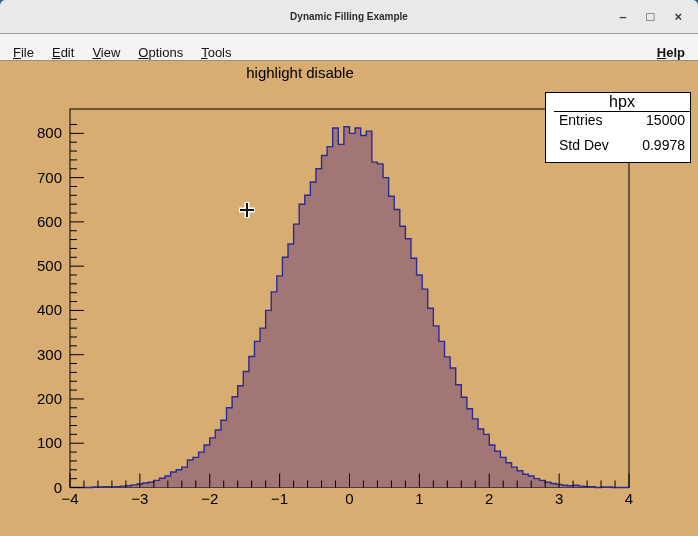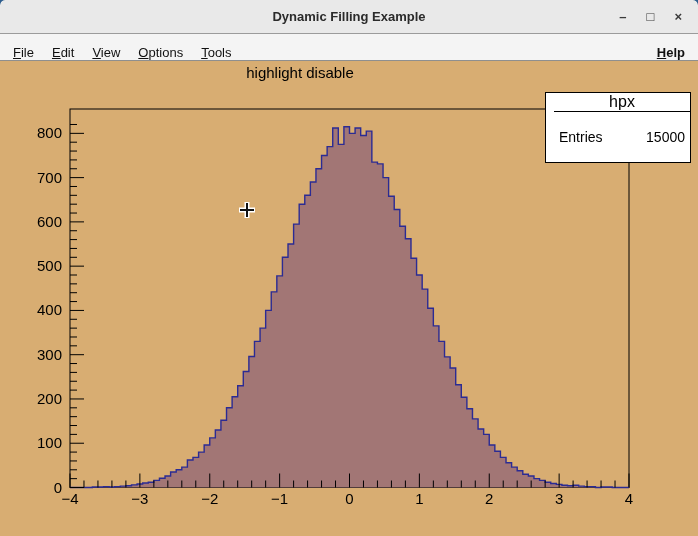--- a/index.html
+++ b/index.html
@@ -1,38 +1,38 @@
 <!DOCTYPE html>
 <html><head>
 <meta charset="utf-8">
 <style>
   html,body{margin:0;padding:0;background:#2e5e8e;}
   .window{width:698px;height:536px;display:flex;flex-direction:column;
     font-family:"Liberation Sans",sans-serif;border-radius:5px 5px 0 0;overflow:hidden;}
   .titlebar{height:33px;background:#e9e9e9;border-bottom:1px solid #9b9b9b;
     display:flex;align-items:center;position:relative;border-radius:5px 5px 0 0;flex:0 0 auto;}
   .titlebar-title{position:absolute;left:50%;transform:translateX(-50%);
-    font-size:13px;font-weight:700;color:#2b2b2b;white-space:nowrap;}
+    font-size:10px;font-weight:700;color:#2b2b2b;white-space:nowrap;}
   .window-buttons{margin-left:auto;display:flex;gap:20px;padding-right:16px;align-items:center;}
   .winbtn{color:#3a3a3a;font-size:13px;font-weight:700;line-height:1;cursor:default;}
   .menubar{height:26px;background:#f4f4f4;border-bottom:1px solid #8f8f8f;
     display:flex;align-items:flex-end;padding:0 4px;font-size:13px;color:#111;flex:0 0 auto;}
   .menu-item{padding:0 9px;cursor:default;white-space:nowrap;}
   .menu-right{margin-left:auto;font-weight:bold;}
   .canvas{flex:1;position:relative;background:#d8ad72;}
   .plot-svg{position:absolute;left:0;top:0;}
   .plot-title{position:absolute;top:3px;left:300px;transform:translateX(-50%);
     font-size:15px;color:#000;white-space:nowrap;}
   .stats{position:absolute;left:545px;top:31px;width:146px;height:71px;
     background:#ffffff;border:1px solid #000;box-sizing:border-box;
     display:flex;flex-direction:column;font-size:14px;color:#000;padding-left:8px;}
   .stats-title{flex:0 0 18px;line-height:18px;text-align:center;
     border-bottom:1px solid #000;font-size:16px;}
   .stats-row{flex:1;display:flex;justify-content:space-between;
-    align-items:center;padding:0 5px;}
+    align-items:flex-start;padding:0 5px;}
   svg text{font-family:"Liberation Sans",sans-serif;}
 </style>
 </head>
 <body>
 
 <div class="window">
 
   <div class="titlebar">
     <div class="titlebar-title">Dynamic Filling Example</div>
     <div class="window-buttons">
@@ -167,16 +167,20 @@
           <line x1="247" y1="142" x2="247" y2="156" stroke="#111111" stroke-width="2"></line>
         </g>
       </svg>
     <div class="plot-title">highlight disable</div>
     <div class="stats">
       <div class="stats-title">hpx</div>
       <div class="stats-row">
         <span>Entries</span>
         <span>15000</span>
       </div>
+      <div class="stats-row">
+        <span>Std Dev</span>
+        <span>0.9978</span>
+      </div>
     </div>
   </div>
 
 </div>
 
 </body></html>

